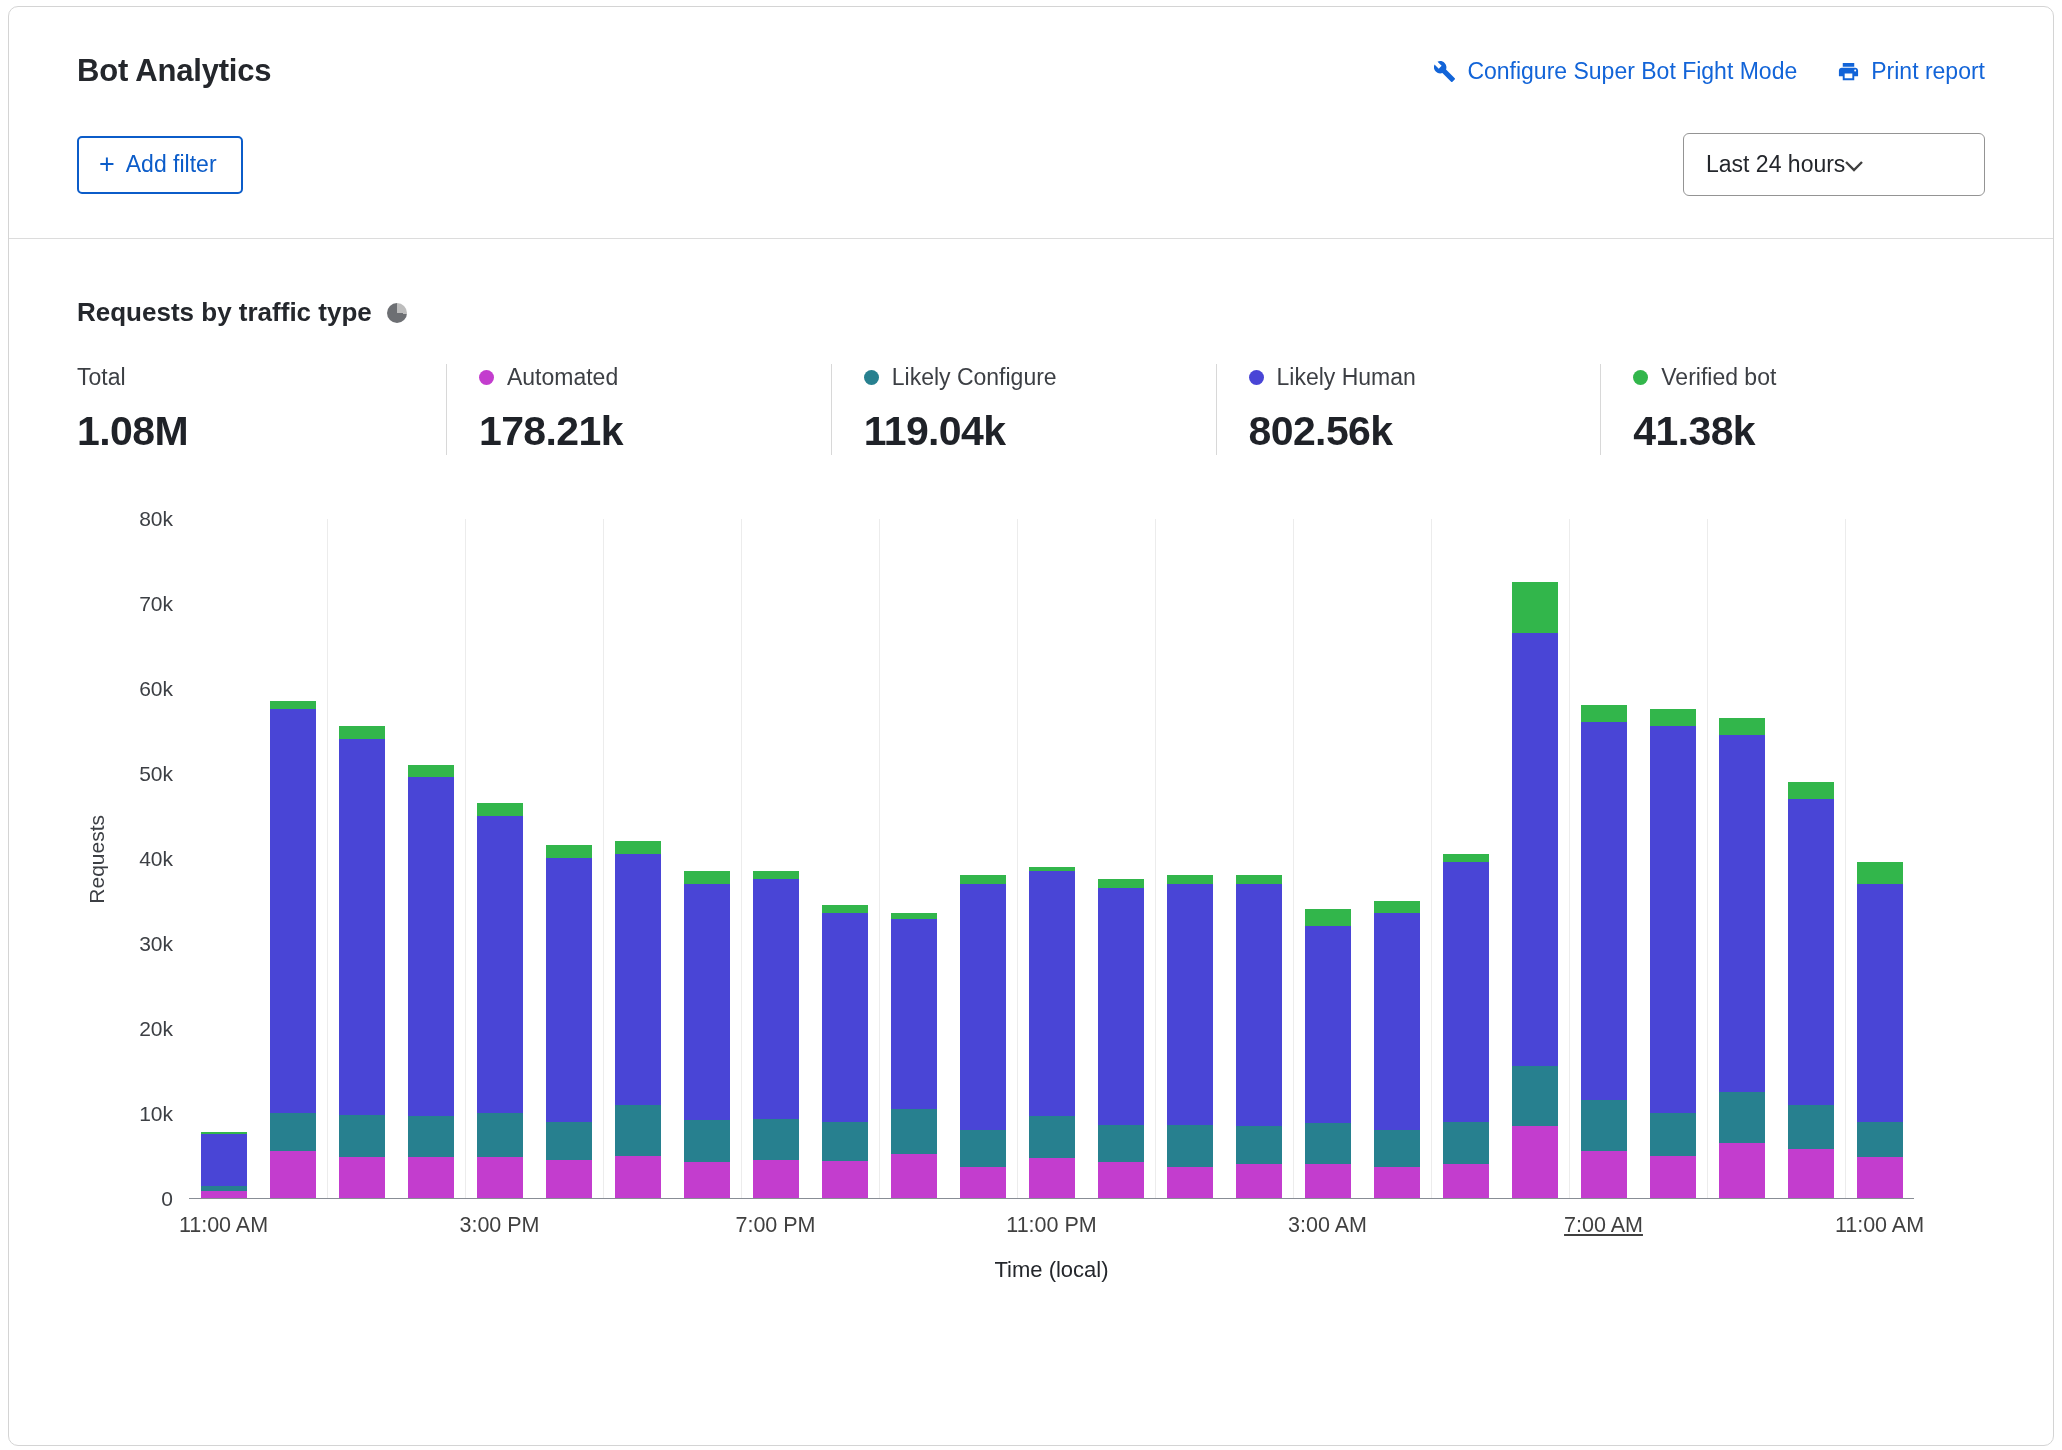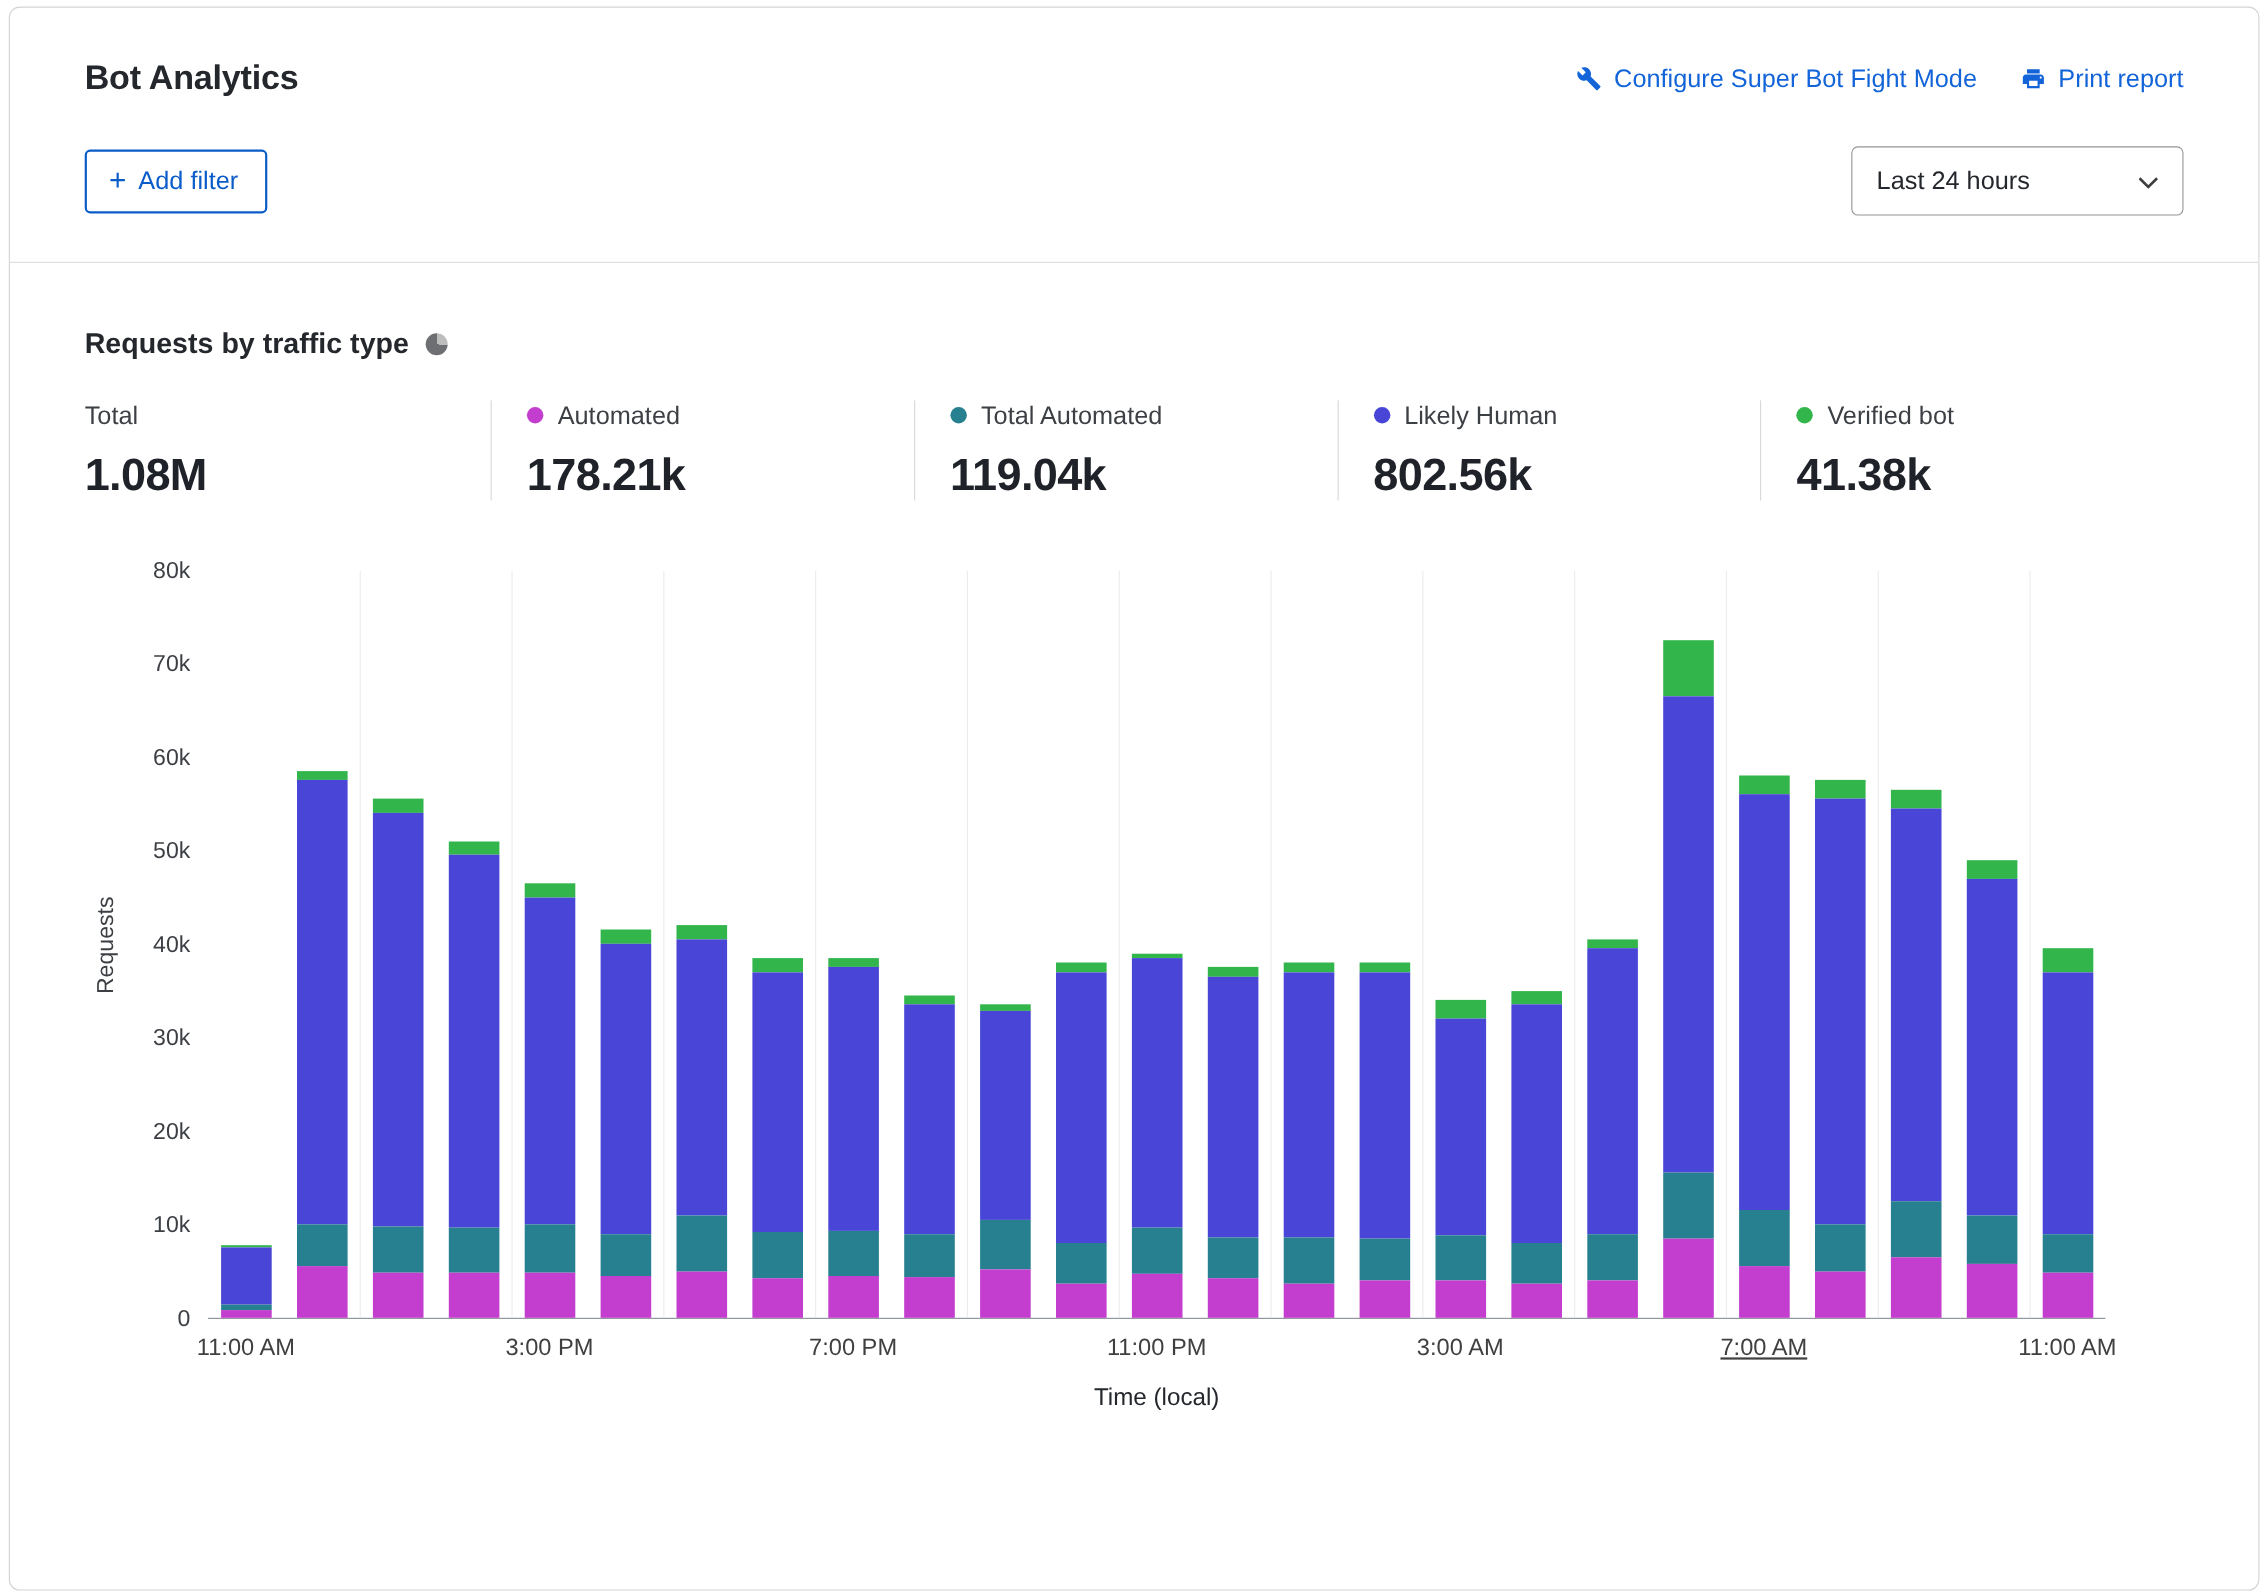--- a/index.html
+++ b/index.html
@@ -22,21 +22,21 @@
   .filter-row { display:flex; justify-content:space-between; align-items:center; margin-top:44px; }
   .add-filter {
     display:flex; align-items:center; gap:11px;
     border:2px solid #0B5CC9; color:#0B5CC9; background:#fff;
     border-radius:5px; font-size:23px; padding:13px 24px 14px 20px;
     font-family:"Liberation Sans", sans-serif; cursor:pointer;
   }
   .add-filter .plus { font-size:27px; line-height:18px; font-weight:400; }
   .select {
     width:302px; height:63px; border:1px solid #949494; border-radius:6px;
-    display:flex; align-items:center; justify-content:space-between;
+    display:flex; align-items:center; 
     padding:16px 22px; font-size:23px; color:#24272c; cursor:pointer; background:#fff;
   }
 
   .divider { border:none; border-top:1px solid #dcdcdc; margin:0; }
 
   .section { padding:58px 68px 0 68px; }
   .section-title-row { display:flex; align-items:center; gap:15px; }
   .section-title { font-size:26px; font-weight:700; margin:0; color:#24272c; }
   .pie-icon { width:20px; height:20px; border-radius:50%;
     background:conic-gradient(#bdbdbd 0 95deg, #6d6f73 95deg 360deg); }
@@ -130,21 +130,21 @@
       <div class="stat stat-rest">
         <div class="stat-label-row">
           <span class="dot" style="background: rgb(195, 61, 206);"></span>
           <span>Automated</span>
         </div>
         <div class="stat-value">178.21k</div>
       </div>
       <div class="stat stat-rest">
         <div class="stat-label-row">
           <span class="dot" style="background: rgb(39, 128, 143);"></span>
-          <span>Total Automated</span>
+          <span>Likely Configure</span>
         </div>
         <div class="stat-value">119.04k</div>
       </div>
       <div class="stat stat-rest">
         <div class="stat-label-row">
           <span class="dot" style="background: rgb(73, 69, 214);"></span>
           <span>Likely Human</span>
         </div>
         <div class="stat-value">802.56k</div>
       </div>

